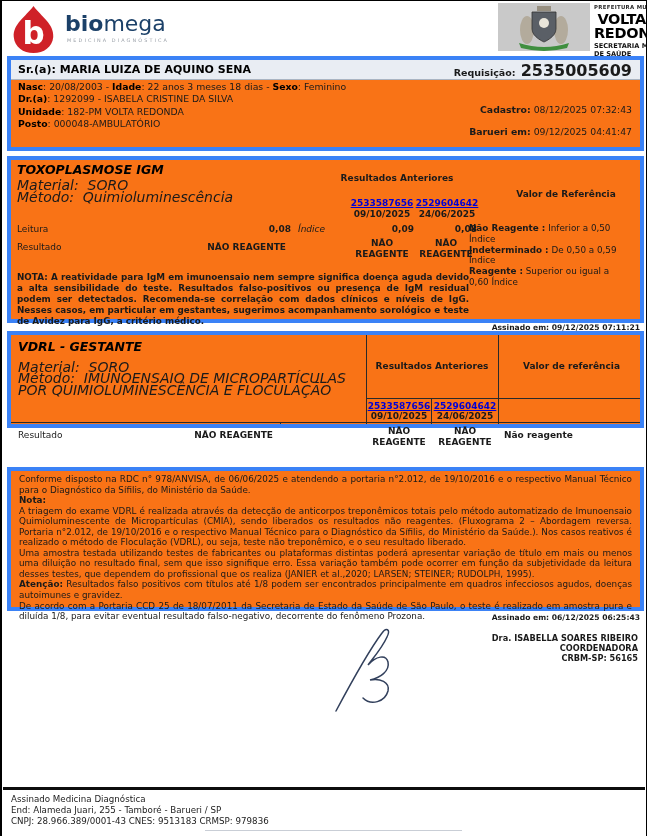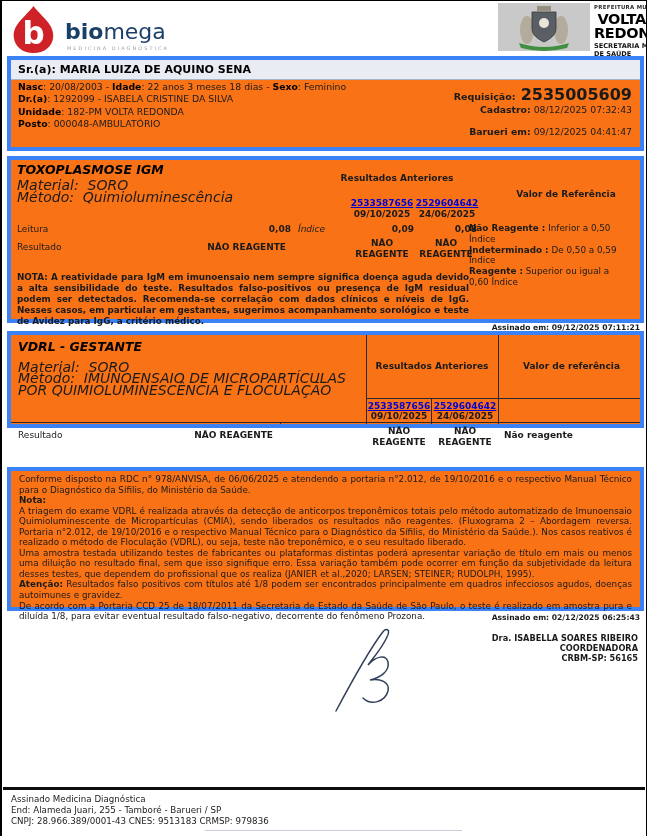--- a/index.html
+++ b/index.html
@@ -46,21 +46,21 @@
 </head>
 <body>
 
 <div class="page">
 
   <div class="abs" style="left:5px;top:3px;width:300px;height:50px;">
     <svg class="abs" style="left:3px;top:1px;" width="47" height="49" viewBox="0 0 50 52">
       <path d="M25,1 C33,12 47,20 46,34 C45,45 36,51 25,51 C14,51 5,45 4,34 C3,20 17,12 25,1 Z" fill="#cf2128"></path>
       <text x="25" y="41" font-size="33" font-weight="bold" fill="#ffffff" text-anchor="middle" font-family="DejaVu Sans, sans-serif">b</text>
     </svg>
-    <div class="abs" style="left:58px;top:9px;margin-top:8px;">
+    <div class="abs" style="left:58px;top:9px;">
       <div class="brand-word nw"><span class="bold">bio</span><span>mega</span></div>
       <div class="brand-tagline nw">MEDICINA DIAGNÓSTICA</div>
     </div>
   </div>
 
   <div class="abs" style="left:496px;top:2px;width:92px;height:48px;">
     <svg width="92" height="48" viewBox="0 0 92 48">
       <rect width="92" height="48" fill="#c9c9c9"></rect>
       <ellipse cx="29" cy="27" rx="7" ry="14" fill="#b3ab9c"></ellipse>
       <ellipse cx="63" cy="27" rx="7" ry="14" fill="#b3ab9c"></ellipse>
@@ -82,21 +82,21 @@
     <div class="patient-name-row nw">
       <span>Sr.(a):</span>
       <span>MARIA LUIZA DE AQUINO SENA</span>
     </div>
     <div class="abs pd" style="left:7px;top:21px;width:440px;">
       <div class="nw"><b>Nasc</b><span>: 20/08/2003 - </span><b>Idade</b><span>: 22 anos 3 meses 18 dias  - </span><b>Sexo</b><span>: Feminino</span></div>
       <div class="nw"><b>Dr.(a)</b><span>: 1292099 - ISABELA CRISTINE DA SILVA</span></div>
       <div class="nw"><b>Unidade</b><span>: 182-PM VOLTA REDONDA</span></div>
       <div class="nw"><b>Posto</b><span>: 000048-AMBULATÓRIO</span></div>
     </div>
-    <div class="abs rt nw" style="right:8px;top:25px;">
+    <div class="abs rt nw" style="right:8px;top:1px;">
       <span class="b" style="font-size:9.5px;">Requisição:</span>
       <span class="req-num">2535005609</span>
     </div>
     <div class="abs rt nw meta-line" style="right:8px;top:44px;">
       <b>Cadastro:</b>
       <span>08/12/2025 07:32:43</span>
     </div>
     <div class="abs rt nw meta-line" style="right:8px;top:66px;">
       <b>Barueri em:</b>
       <span>09/12/2025 04:41:47</span>
@@ -177,21 +177,21 @@
 
   <div class="abs box" style="left:5px;top:466px;width:637px;height:144px;padding:3px 8px;">
     <div class="para">Conforme disposto na RDC n° 978/ANVISA, de 06/06/2025 e atendendo a portaria n°2.012, de 19/10/2016 e o respectivo Manual Técnico para o Diagnóstico da Sífilis, do Ministério da Saúde.</div>
     <div class="para b">Nota:</div>
     <div class="para">A triagem do exame VDRL é realizada através da detecção de anticorpos treponêmicos totais pelo método automatizado de Imunoensaio Quimioluminescente de Micropartículas (CMIA), sendo liberados os resultados não reagentes. (Fluxograma 2 – Abordagem reversa. Portaria n°2.012, de 19/10/2016 e o respectivo Manual Técnico para o Diagnóstico da Sífilis, do Ministério da Saúde.). Nos casos reativos é realizado o método de Floculação (VDRL), ou seja, teste não treponêmico, e o seu resultado liberado.</div>
     <div class="para">Uma amostra testada utilizando testes de fabricantes ou plataformas distintas poderá apresentar variação de título em mais ou menos uma diluição no resultado final, sem que isso signifique erro. Essa variação também pode ocorrer em função da subjetividade da leitura desses testes, que dependem do profissional que os realiza (JANIER et al.,2020; LARSEN; STEINER; RUDOLPH, 1995).</div>
     <div class="para"><b>Atenção:</b><span> Resultados falso positivos com títulos até 1/8 podem ser encontrados principalmente em quadros infecciosos agudos, doenças autoimunes e gravidez.</span></div>
     <div class="para">De acordo com a Portaria CCD 25 de 18/07/2011 da Secretaria de Estado da Saúde de São Paulo, o teste é realizado em amostra pura e diluída 1/8, para evitar eventual resultado falso-negativo, decorrente do fenômeno Prozona.</div>
   </div>
 
-  <div class="abs signed nw" style="right:6px;top:612px;">Assinado em: 02/12/2025 06:25:43</div>
+  <div class="abs signed nw" style="right:6px;top:612px;">Assinado em: 06/12/2025 06:25:43</div>
 
   <svg class="abs" style="left:320px;top:622px;" width="100" height="95" viewBox="0 0 100 95">
     <path d="M14,88 C30,58 48,26 60,10 C64,4 69,6 65,14 C60,25 52,34 46,42 C54,33 64,31 66,39 C68,48 58,55 48,57 C58,55 68,59 66,68 C63,79 49,83 41,75" stroke="#32405c" stroke-width="1.5" fill="none" stroke-linecap="round"></path>
   </svg>
 
   <div class="abs signer" style="right:8px;top:633px;">
     <div class="nw">Dra. ISABELLA SOARES RIBEIRO</div>
     <div class="nw">COORDENADORA</div>
     <div class="nw">CRBM-SP: 56165</div>
   </div>

